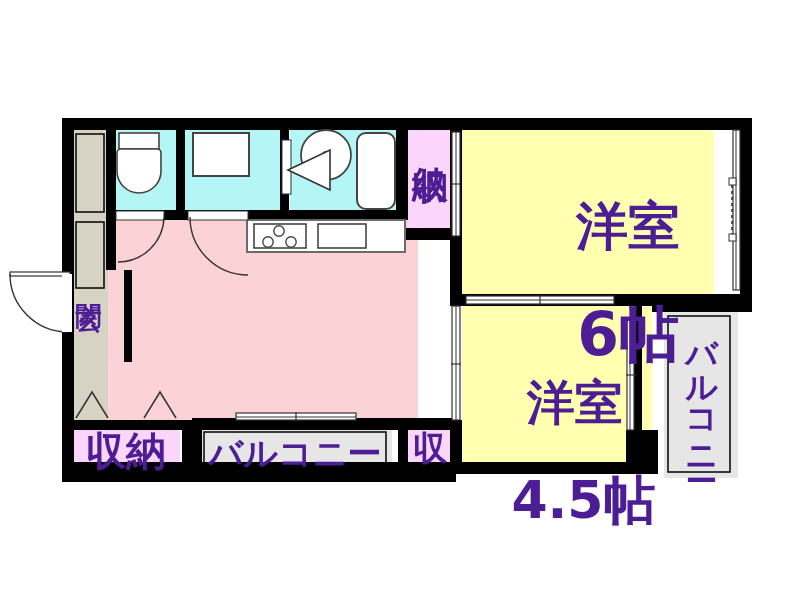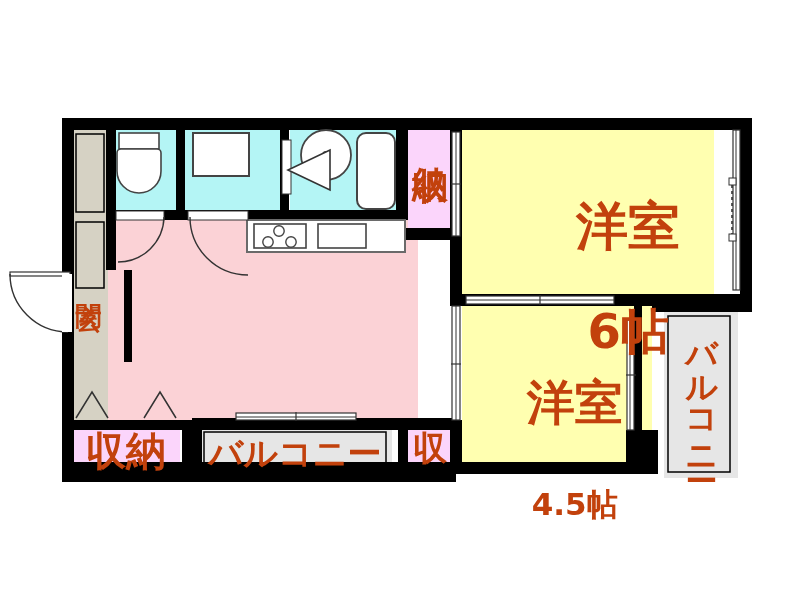--- a/index.html
+++ b/index.html
@@ -14,21 +14,21 @@
     font-family: "DejaVu Sans", sans-serif;
     overflow: hidden;
   }
   #plan {
     position: absolute;
     left: 0; top: 0;
     width: 800px; height: 600px;
   }
   .lbl {
     position: absolute;
-    color: #c2410c;
+    color: #4c1d95;
     font-family: "DejaVu Sans", sans-serif;
     font-weight: 700;
     line-height: 1.0;
     white-space: pre;
     text-align: center;
     pointer-events: none;
   }
   .vert {
     writing-mode: vertical-rl;
     text-orientation: upright;
@@ -216,26 +216,26 @@
   </g>
 
 </svg>
 
 <div class="lbl" style="left:188px; top:276px; width:180px; font-size:52px;">
   <br>
 </div>
 
 <div class="lbl" style="left:520px; top:148px; width:180px; font-size:52px;">
   <span>洋室</span><br>
-  <span style="font-size:48px;">6帖</span>
+  <span style="font-size:60px;">6帖</span>
 </div>
 
 <div class="lbl" style="left:478px; top:330px; width:160px; font-size:48px;">
   <span>洋室</span><br>
-  <span style="font-size:31px;">4.5帖</span>
+  <span style="font-size:52px;">4.5帖</span>
 </div>
 
 <div class="lbl vert" style="left:76px; top:284px; font-size:26px;">玄関</div>
 
 <div class="lbl vert" style="left:412px; top:138px; font-size:36px;">収納</div>
 
 <div class="lbl" style="left:76px; top:431px; width:100px; font-size:40px;">収納</div>
 
 <div class="lbl" style="left:410px; top:431px; width:40px; font-size:34px;">収</div>
 

